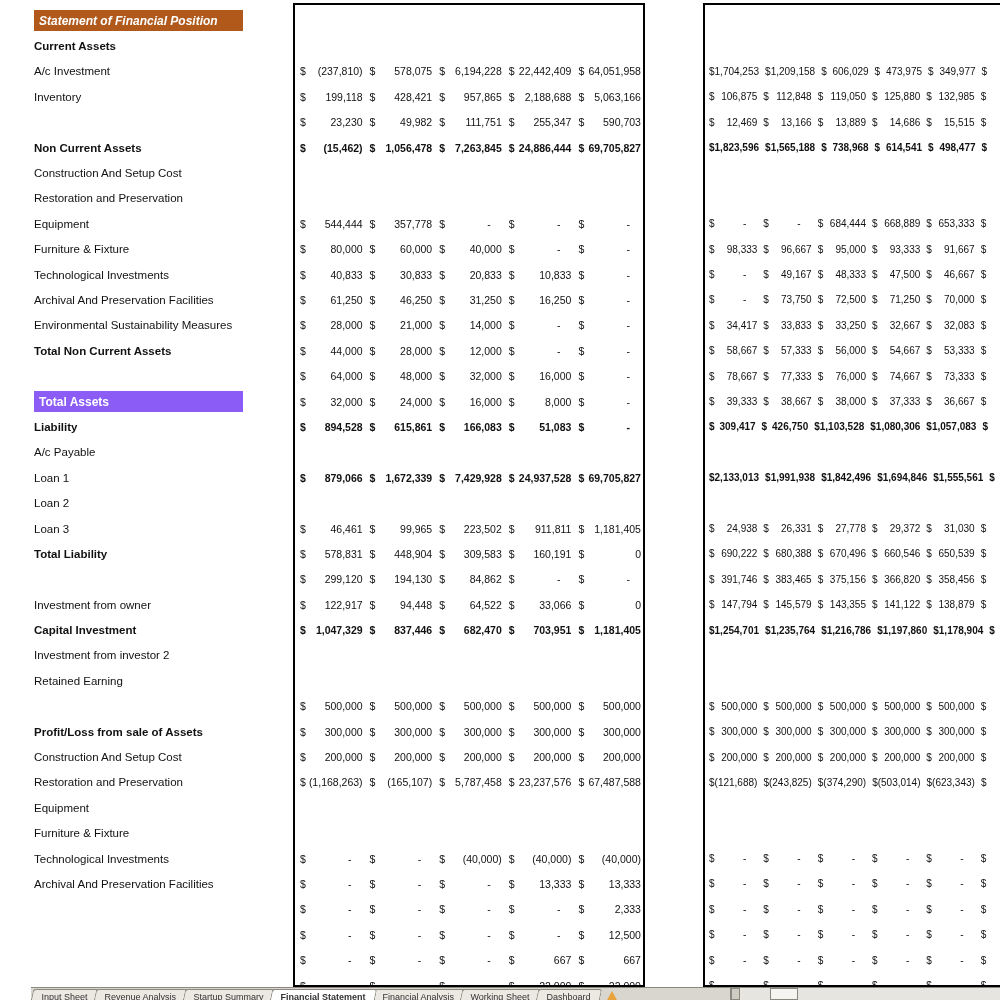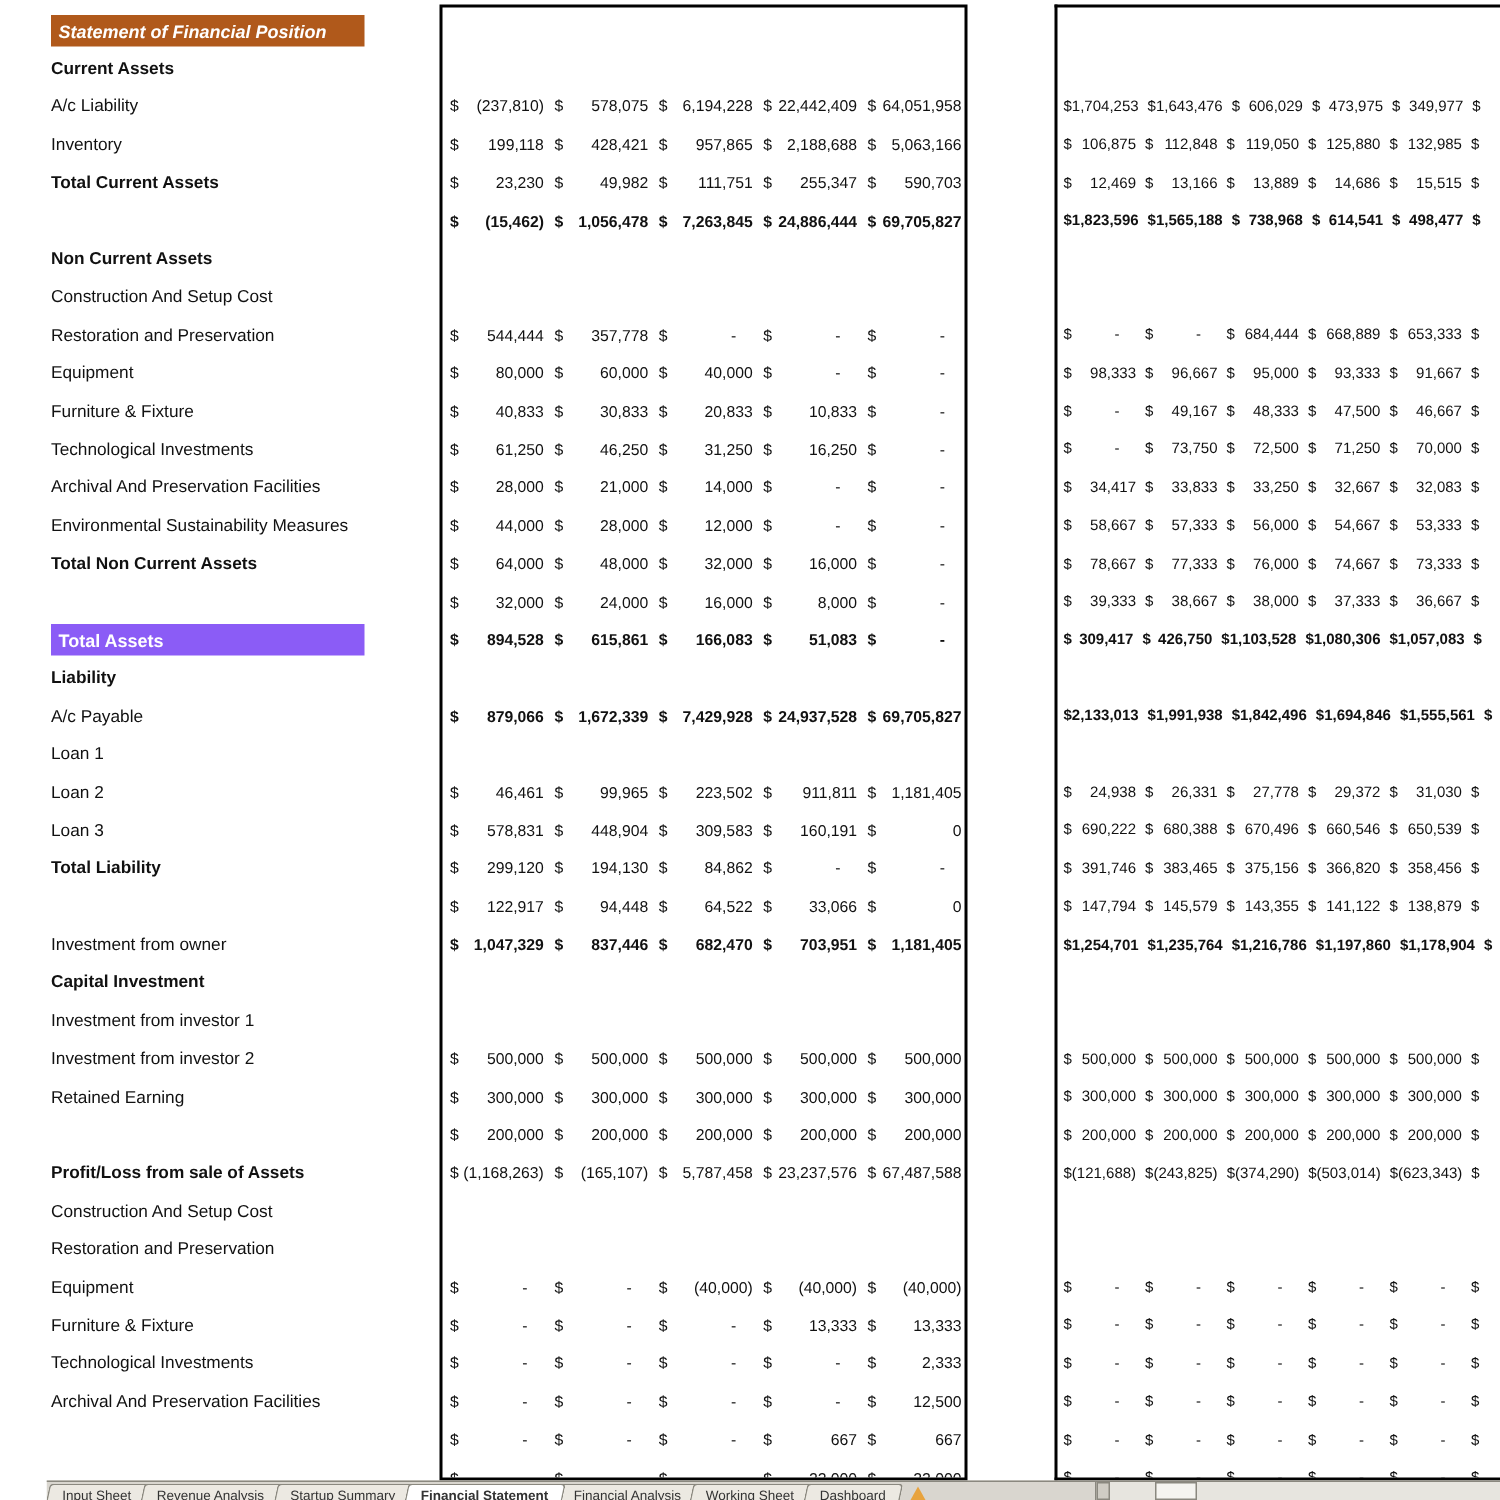--- a/index.html
+++ b/index.html
@@ -42,23 +42,22 @@
 </style>
 </head>
 <body>
 
 <div id="app">
   <div id="labels">
       <div class="row t-banner">
         <span class="banner-label italic" style="background: rgb(176, 89, 27);">Statement of Financial Position</span>
       </div>
       <div class="row t-header">Current Assets</div>
-      <div class="row t-item">A/c Liability</div>
+      <div class="row t-item">A/c Investment</div>
       <div class="row t-item">Inventory</div>
-      <div class="row t-total">Total Current Assets</div>
       <div class="row t-spacer"></div>
       <div class="row t-header">Non Current Assets</div>
       <div class="row t-item">Construction And Setup Cost</div>
       <div class="row t-item">Restoration and Preservation</div>
       <div class="row t-item">Equipment</div>
       <div class="row t-item">Furniture &amp; Fixture</div>
       <div class="row t-item">Technological Investments</div>
       <div class="row t-item">Archival And Preservation Facilities</div>
       <div class="row t-item">Environmental Sustainability Measures</div>
       <div class="row t-total">Total Non Current Assets</div>
@@ -68,21 +67,20 @@
       </div>
       <div class="row t-header">Liability</div>
       <div class="row t-item">A/c Payable</div>
       <div class="row t-item">Loan 1</div>
       <div class="row t-item">Loan 2</div>
       <div class="row t-item">Loan 3</div>
       <div class="row t-total">Total Liability</div>
       <div class="row t-spacer"></div>
       <div class="row t-item">Investment from owner</div>
       <div class="row t-header">Capital Investment</div>
-      <div class="row t-item">Investment from investor 1</div>
       <div class="row t-item">Investment from investor 2</div>
       <div class="row t-item">Retained Earning</div>
       <div class="row t-spacer"></div>
       <div class="row t-header">Profit/Loss from sale of Assets</div>
       <div class="row t-item">Construction And Setup Cost</div>
       <div class="row t-item">Restoration and Preservation</div>
       <div class="row t-item">Equipment</div>
       <div class="row t-item">Furniture &amp; Fixture</div>
       <div class="row t-item">Technological Investments</div>
       <div class="row t-item">Archival And Preservation Facilities</div>
@@ -740,21 +738,21 @@
   <div id="pane2" class="pane">
       <div class="row prow t-banner"></div>
       <div class="row prow t-header"></div>
       <div class="row prow t-item">
         <div class="cell">
           <span class="d">$</span>
           <span class="v">1,704,253</span>
         </div>
         <div class="cell">
           <span class="d">$</span>
-          <span class="v">1,643,476</span>
+          <span class="v">1,209,158</span>
         </div>
         <div class="cell">
           <span class="d">$</span>
           <span class="v">606,029</span>
         </div>
         <div class="cell">
           <span class="d">$</span>
           <span class="v">473,975</span>
         </div>
         <div class="cell">

